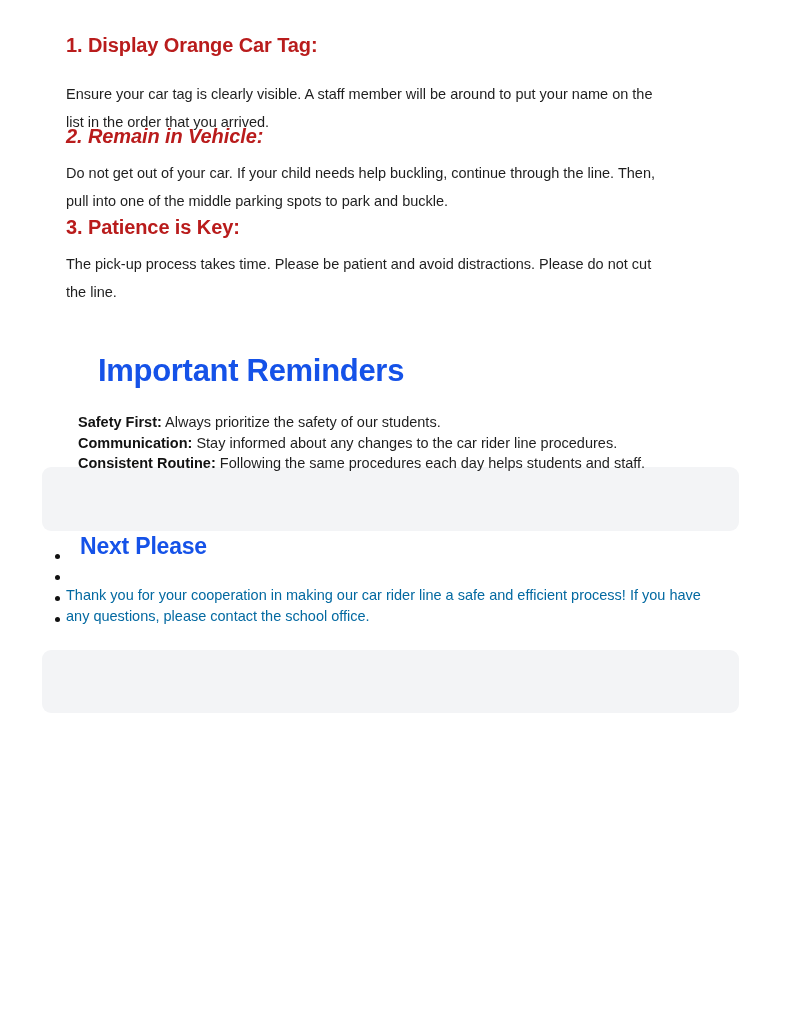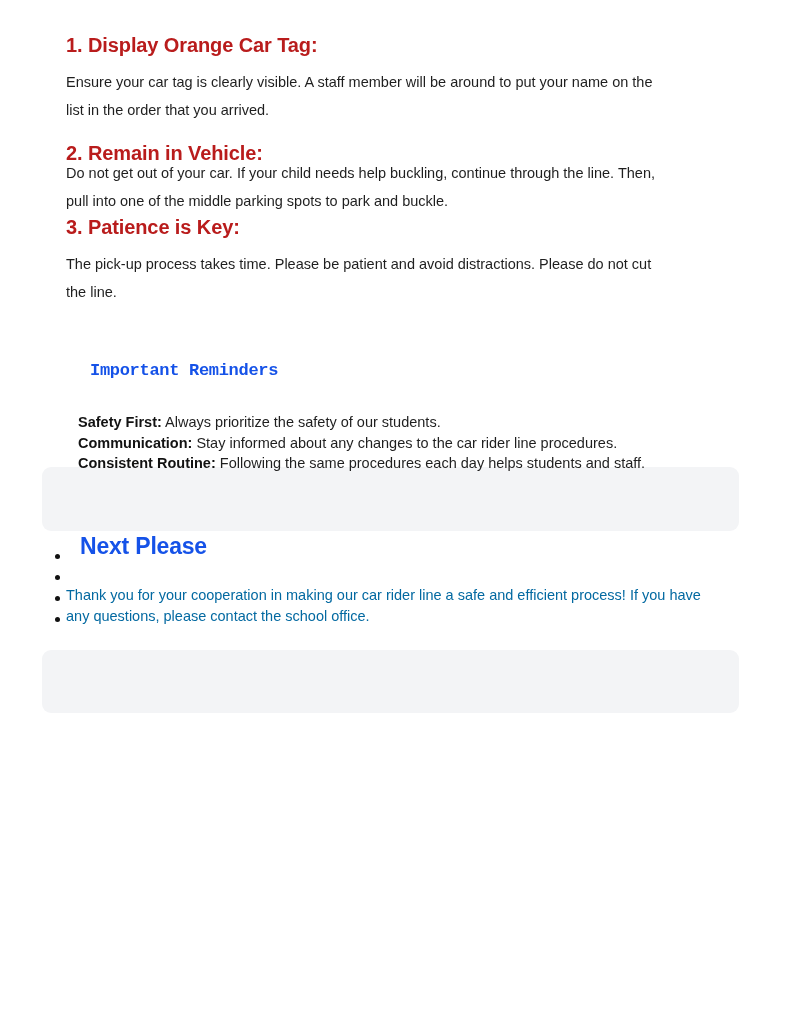--- a/index.html
+++ b/index.html
@@ -57,38 +57,38 @@
     position: absolute;
     left: 66px;
     width: 600px;
     font-size: 14.5px;
     font-weight: normal;
     line-height: 28px;
     color: #1f1f1f;
   }
 
   #step-1-heading { top: 35px; }
-  #step-1-body    { top: 68px; }
-  #step-2-heading { top: 143px; }
+  #step-1-body    { top: 80px; }
+  #step-2-heading { top: 126px; font-style: italic; }
   #step-2-body    { top: 159px; }
   #step-3-heading { top: 217px; }
   #step-3-body    { top: 250px; }
 
   
   .blue-heading {
     position: absolute;
     color: #1552e8;
     font-weight: bold;
     white-space: nowrap;
   }
   #heading-important-reminders {
-    left: 90px;
+    left: 98px;
     top: 356px;
-    font-family: Liberation Mono, monospace;
-    font-size: 17px;
+    font-family: Liberation Sans, sans-serif;
+    font-size: 31px;
     letter-spacing: -0.3px;
     line-height: 30px;
   }
   #heading-next-steps {
     left: 80px;
     top: 531px;
     font-family: "Liberation Sans", sans-serif;
     font-size: 23px;
     letter-spacing: -0.2px;
     line-height: 30px;

